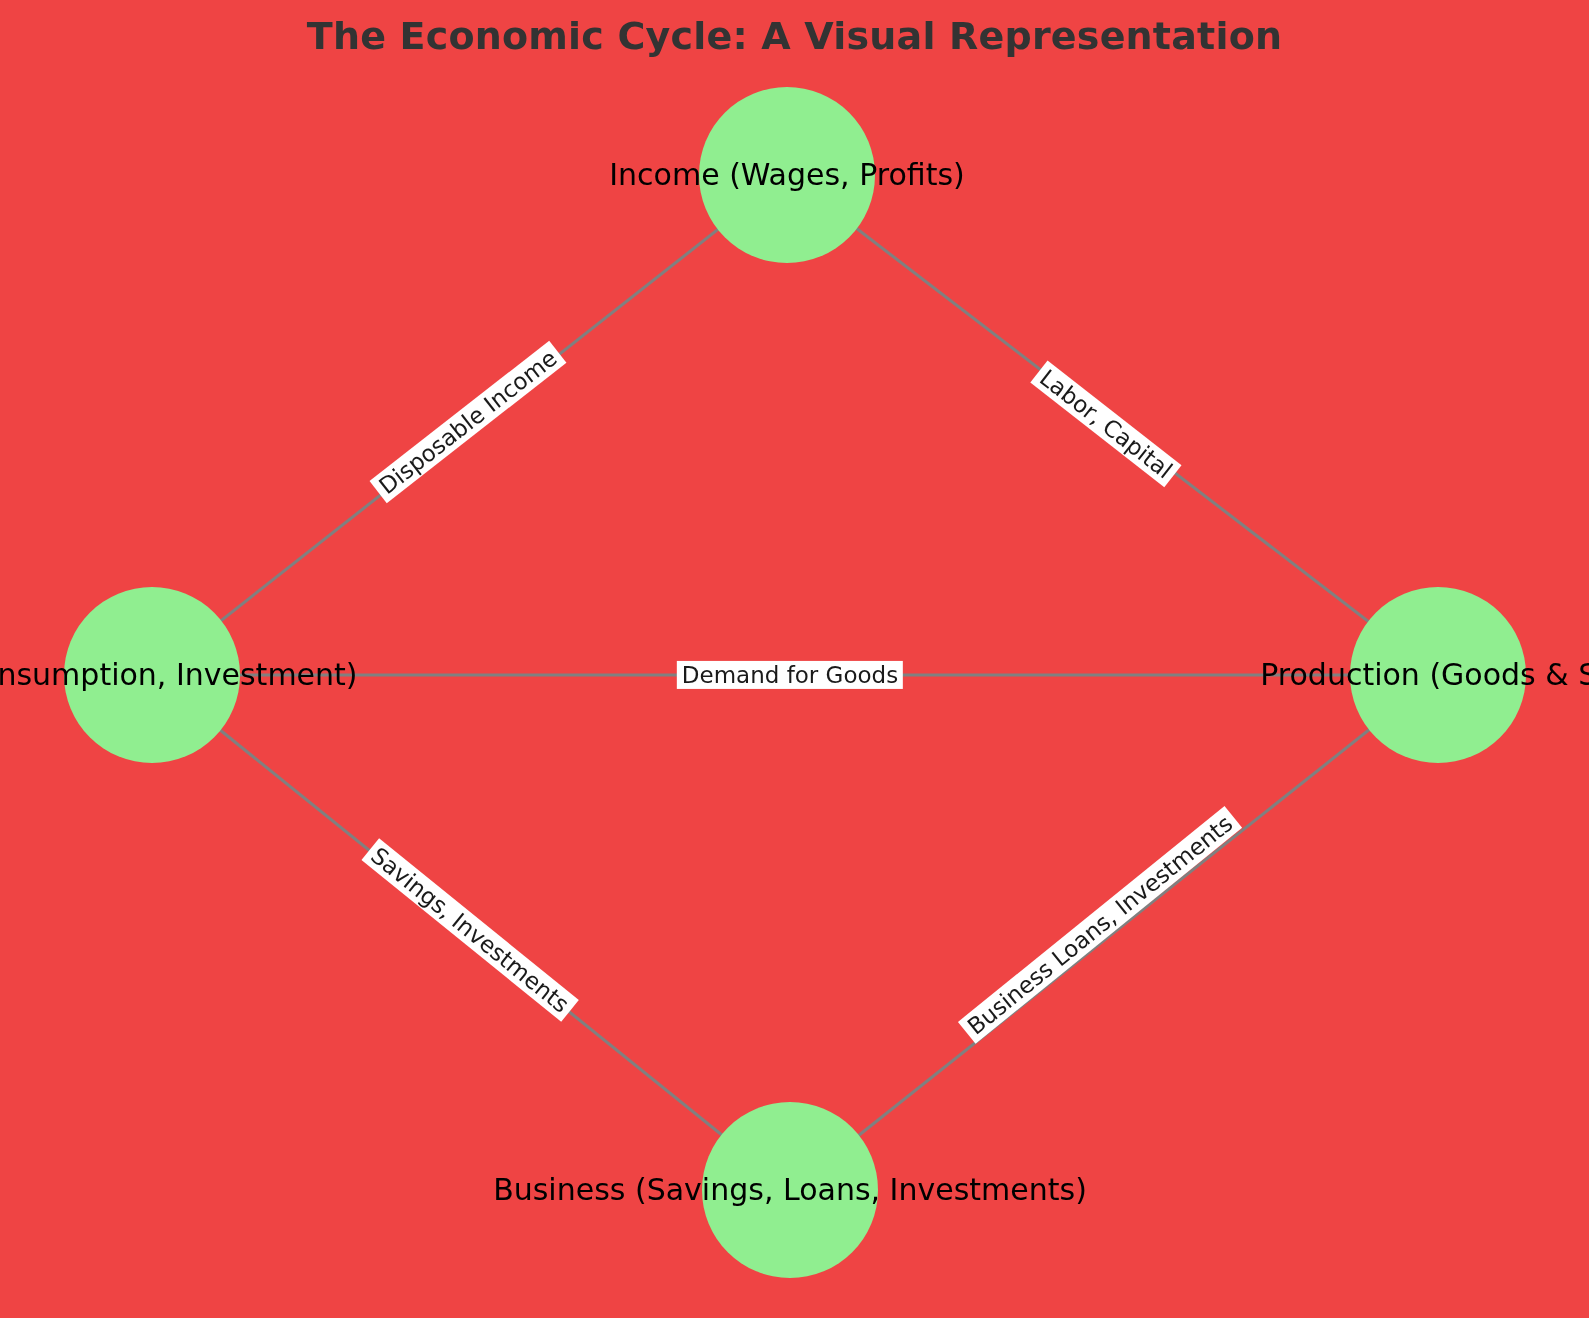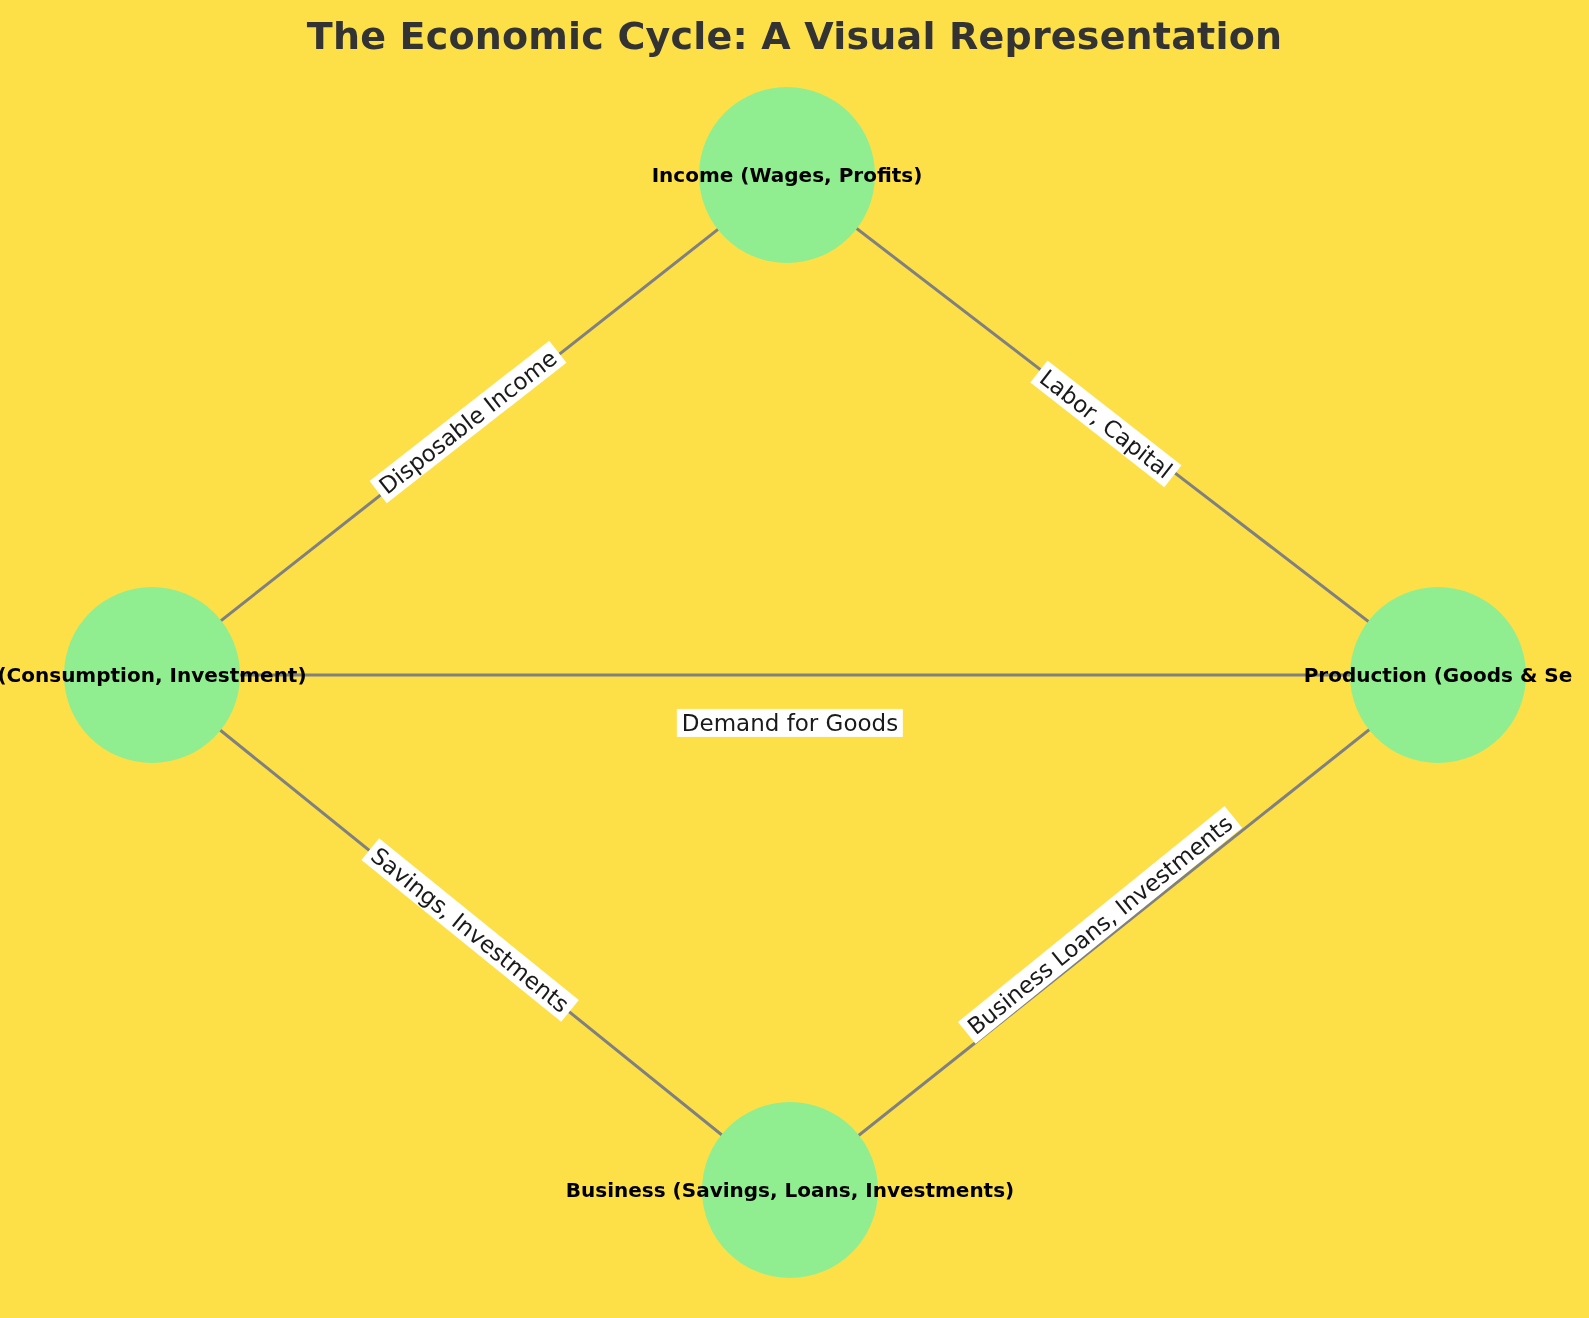--- a/index.html
+++ b/index.html
@@ -8,21 +8,21 @@
     padding: 0;
     background: #ffffff;
   }
   body {
     font-family: "DejaVu Sans", "Liberation Sans", sans-serif;
   }
   #canvas {
     position: relative;
     width: 1589px;
     height: 1318px;
-    background: #fde047;
+    background: #ef4444;
     overflow: hidden;
   }
   #graph-svg {
     position: absolute;
     left: 0;
     top: 0;
     width: 1589px;
     height: 1318px;
   }
   .chart-title {
@@ -32,22 +32,22 @@
     width: 1589px;
     text-align: center;
     font-size: 38px;
     font-weight: bold;
     color: #333333;
     letter-spacing: 0.2px;
     white-space: nowrap;
   }
   .node-label {
     position: absolute;
-    font-size: 20px;
-    font-weight: bold;
+    font-size: 30px;
+    font-weight: normal;
     color: #000000;
     white-space: nowrap;
     line-height: 1;
   }
   
   .node-label.anchor-center {
     transform: translate(-50%, -50%);
   }
   .edge-label {
     position: absolute;
@@ -80,21 +80,21 @@
         <circle cx="787" cy="175" r="88" fill="#90ee90"></circle>
         <circle cx="152" cy="675" r="88" fill="#90ee90"></circle>
         <circle cx="1438" cy="675" r="88" fill="#90ee90"></circle>
         <circle cx="790" cy="1190" r="88" fill="#90ee90"></circle>
       </g>
   </svg>
 
   <div id="edge-labels-layer">
       <div class="edge-label" style="left: 468px; top: 422px; transform: translate(-50%, -50%) rotate(-38deg);">Disposable Income</div>
       <div class="edge-label" style="left: 1106px; top: 424px; transform: translate(-50%, -50%) rotate(38deg);">Labor, Capital</div>
-      <div class="edge-label" style="left: 790px; top: 675px; transform: translate(-50%, -50%) rotate(0deg); margin-top: 48px;">Demand for Goods</div>
+      <div class="edge-label" style="left: 790px; top: 675px; transform: translate(-50%, -50%) rotate(0deg);">Demand for Goods</div>
       <div class="edge-label" style="left: 470px; top: 930px; transform: translate(-50%, -50%) rotate(39deg);">Savings, Investments</div>
       <div class="edge-label" style="left: 1100px; top: 925px; transform: translate(-50%, -50%) rotate(-39deg);">Business Loans, Investments</div>
     </div>
 
   <div id="node-labels-layer">
       <div class="node-label anchor-center" style="left: 787px; top: 175px;">Income (Wages, Profits)</div>
       <div class="node-label anchor-center" style="left: 152px; top: 675px;">(Consumption, Investment)</div>
       <div class="node-label anchor-center" style="left: 1438px; top: 675px;">Production (Goods &amp; Se</div>
       <div class="node-label anchor-center" style="left: 790px; top: 1190px;">Business (Savings, Loans, Investments)</div>
     </div>

